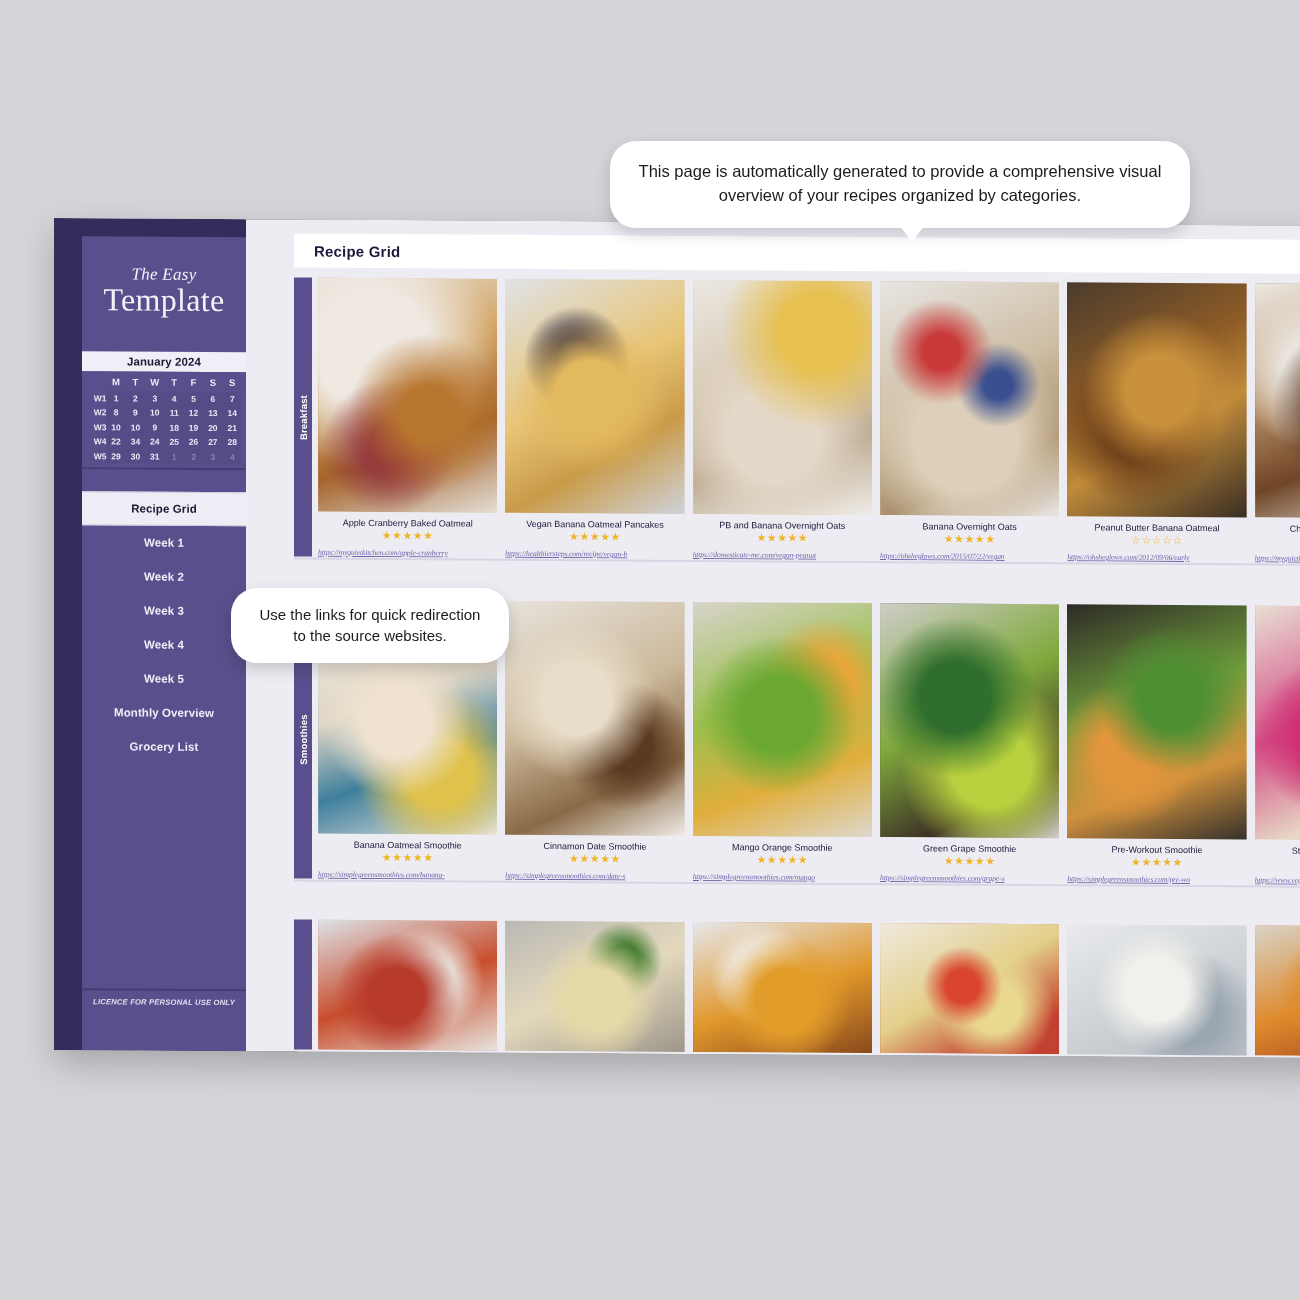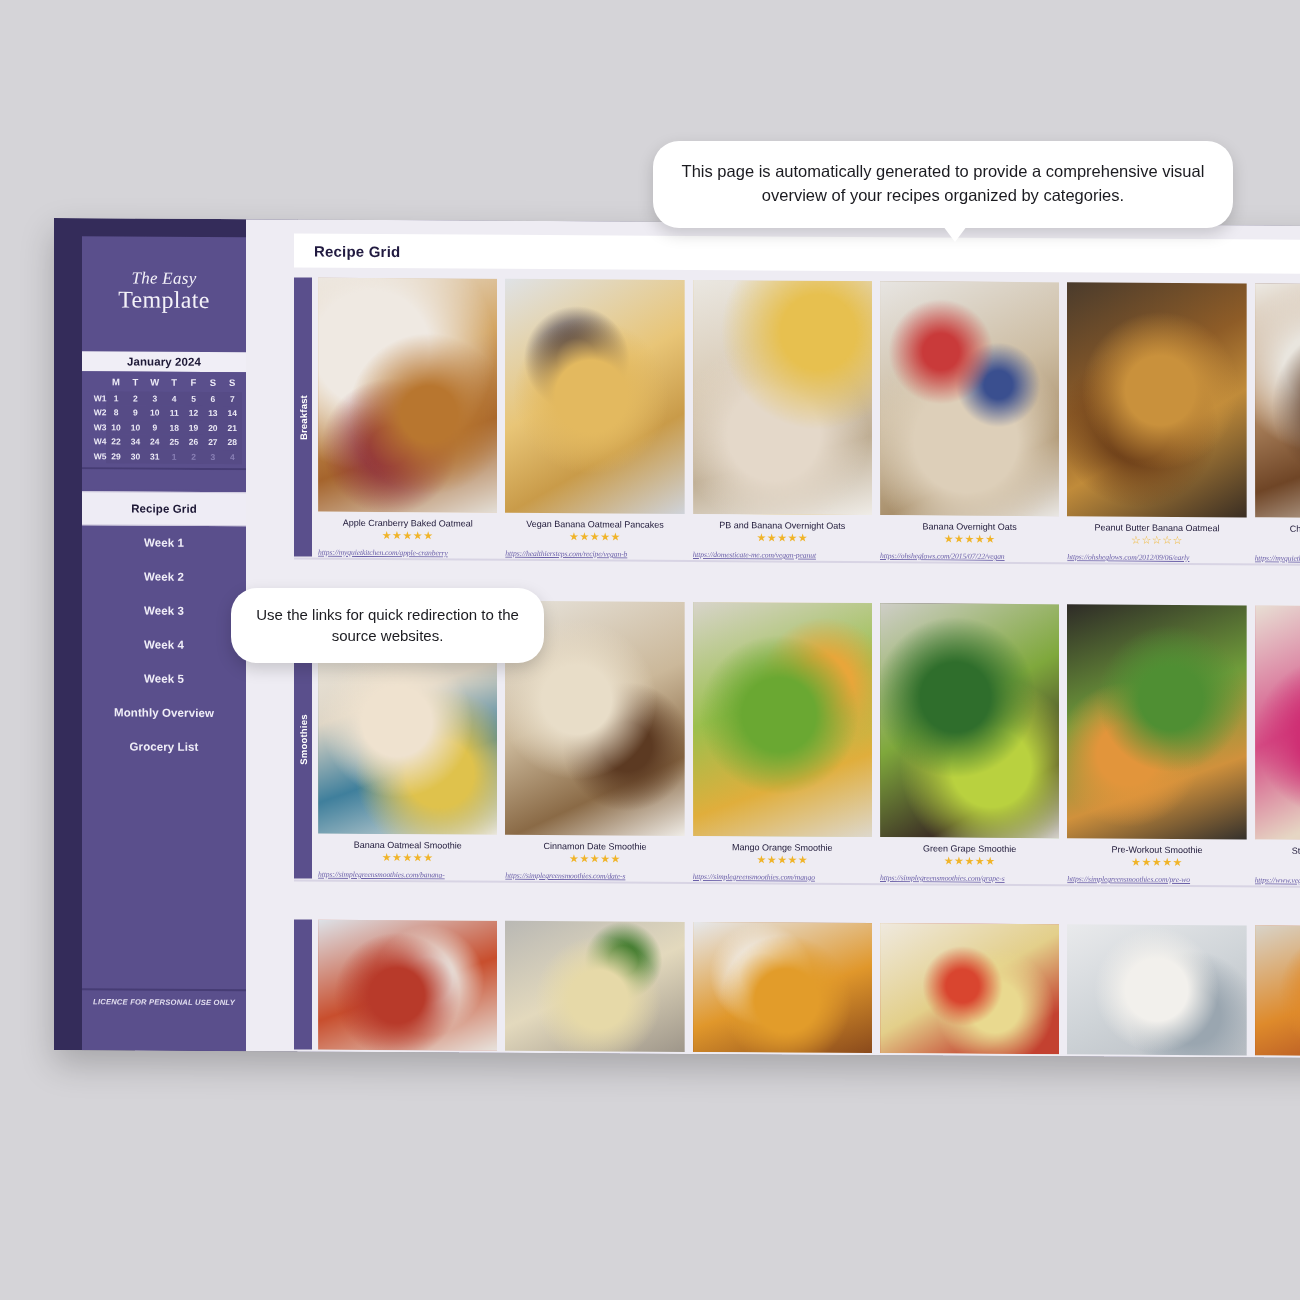--- a/index.html
+++ b/index.html
@@ -43,21 +43,21 @@
     align-items: center; justify-content: center;
     color: #f4f2f9;
   }
   #brand .brand-line1 {
     font-family: "Liberation Serif", serif;
     font-size: 17px; letter-spacing: .3px; line-height: 1;
     margin-bottom: 1px; font-weight: 400; font-style: italic;
   }
   #brand .brand-line2 {
     font-family: "Liberation Serif", serif;
-    font-size: 24px; letter-spacing: .3px; line-height: 1.05;
+    font-size: 32px; letter-spacing: .3px; line-height: 1.05;
     font-weight: 400;
   }
 
   
   #calendar { margin-top: 5px; }
   #cal-title {
     background: #f0eef6; color: #1d1836;
     font-size: 11.5px; font-weight: bold;
     text-align: center; padding: 4px 0 4px;
     letter-spacing: .1px;
@@ -205,26 +205,26 @@
   .callout .tail {
     position: absolute;
     width: 0; height: 0;
     border-left: 12px solid transparent;
     border-right: 12px solid transparent;
     border-top: 16px solid #ffffff;
   }
   #callout-1 {
     left: 610px; top: 141px;
     width: 580px; padding: 19px 28px 20px;
-    font-size: 16.5px; line-height: 1.44; margin-left: 43px;
+    font-size: 16.5px; line-height: 1.44;
   }
   #callout-1 .tail { left: 290px; bottom: -14px; }
   #callout-2 {
     left: 231px; top: 588px;
-    width: 313px; padding: 16px 22px 17px;
+    width: 278px; padding: 16px 22px 17px;
     font-size: 15px; line-height: 1.4;
   }
 </style>
 </head>
 <body>
 
 <div id="app-window">
   <div id="outer-frame"></div>
 
   <div id="sheet">

